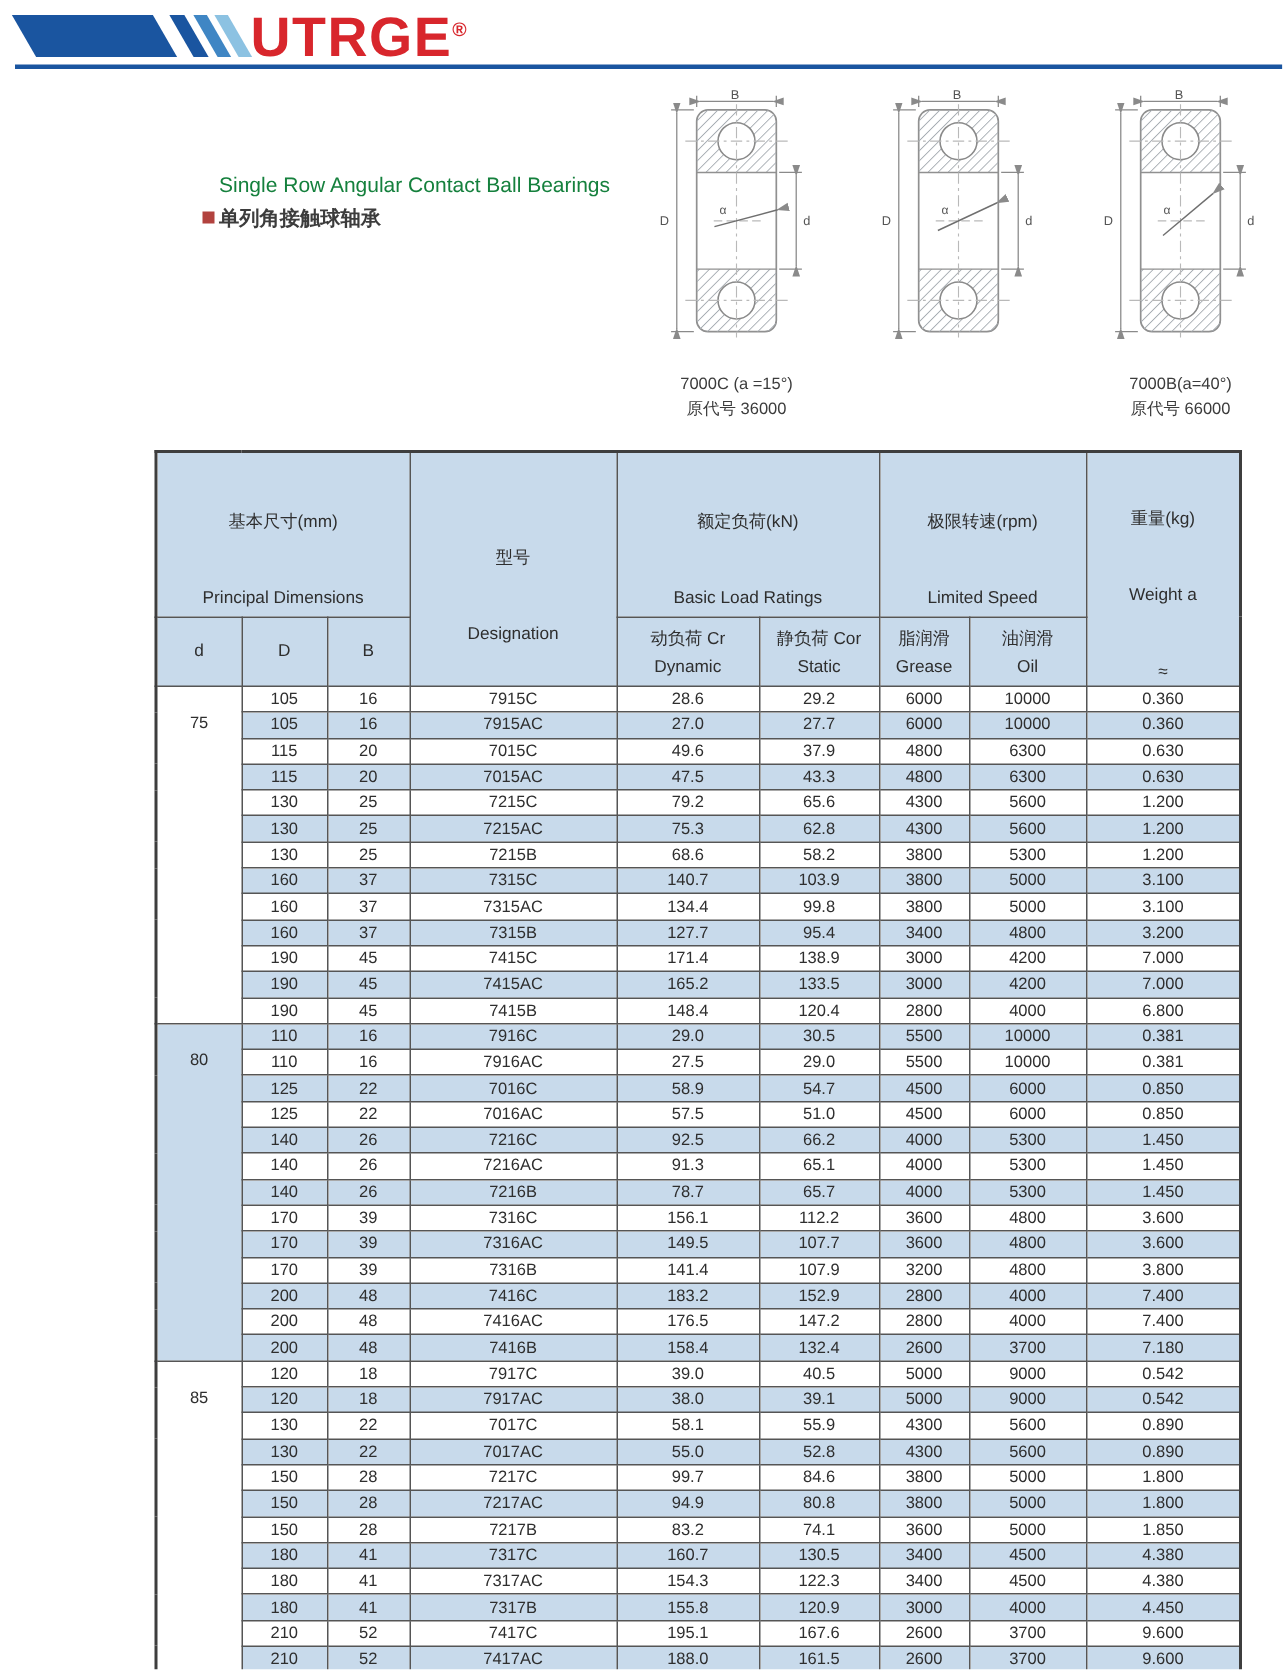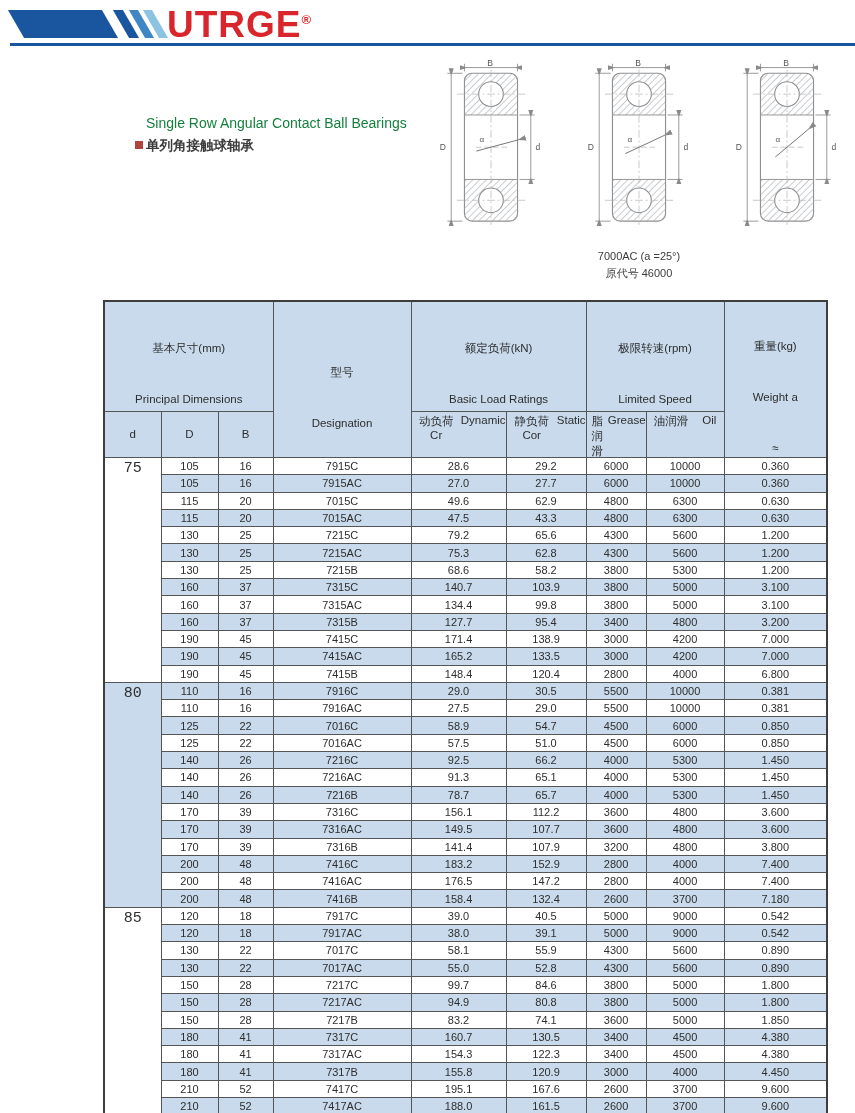--- a/index.html
+++ b/index.html
@@ -32,24 +32,24 @@
   .figs figcaption { margin-top:6px; font-size:11px; color:#3c3c3c; line-height:17px; }
 
   
   .table-wrap { position:absolute; left:103px; top:300px; }
   table { border-collapse:collapse; table-layout:fixed; width:723px;
           border:2px solid #3e3e3e; }
   th, td { border:1px solid #555; text-align:center; vertical-align:middle;
            color:#2e2e2e; overflow:hidden; }
   thead th { background:var(--table_blue); font-weight:normal; font-size:11.5px; height:44px; padding:1px 0; }
   thead .two-line div { line-height:15px;margin-top:36px; }
-  thead .spread { display:flex; flex-direction:row; justify-content:space-around; height:40px; }
+  thead .spread { display:flex; flex-direction:column; justify-content:space-around; height:40px; }
   tbody td { height:17.3px; font-size:11px; line-height:12px; padding:0; background:#fff; }
   tbody tr.alt td { background:var(--table_blue); }
-  td.dcell { background:#fff; vertical-align:top; padding-top:5px; font-size:15px;font-family:Liberation Mono, monospace; }
+  td.dcell { background:#fff; vertical-align:top; padding-top:18px; font-size:11px; }
   tr.alt td.dcell { background:var(--table_blue);margin-top:28px; }
 </style>
 </head>
 <body>
 
 <div class="page">
 
   <div class="logo-bar"></div>
   <div class="stripe s1"></div>
   <div class="stripe s2"></div>
@@ -95,20 +95,24 @@
   <line x1="26" y1="14" x2="10" y2="14" stroke="#8a8a8a" stroke-width="0.9"></line>
   <line x1="26" y1="170" x2="10" y2="170" stroke="#8a8a8a" stroke-width="0.9"></line>
   <line x1="14" y1="16" x2="14" y2="168" stroke="#8a8a8a" stroke-width="0.9" marker-start="url(#ma0)" marker-end="url(#ma0)"></line>
   <text x="2" y="95" font-size="9" fill="#555">D</text>
   <line x1="86" y1="58" x2="102" y2="58" stroke="#8a8a8a" stroke-width="0.9"></line>
   <line x1="86" y1="126" x2="102" y2="126" stroke="#8a8a8a" stroke-width="0.9"></line>
   <line x1="98" y1="60" x2="98" y2="124" stroke="#8a8a8a" stroke-width="0.9" marker-start="url(#ma0)" marker-end="url(#ma0)"></line>
   <text x="103" y="95" font-size="9" fill="#555">d</text>
 </svg>
         </div>
+      <figcaption>
+        <div>7000C (a =15°)</div>
+        <div>原代号 36000</div>
+      </figcaption>
     </figure>
     <figure>
       <div class="svg-slot">
 <svg width="112" height="182" viewBox="0 0 112 192" xmlns="http://www.w3.org/2000/svg">
   <defs>
     <pattern id="hat1" width="5" height="5" patternUnits="userSpaceOnUse" patternTransform="rotate(45)">
       <line x1="0" y1="0" x2="0" y2="5" stroke="#a7adb3" stroke-width="1.3"></line>
     </pattern>
     <clipPath id="bc1">
                 <rect x="28" y="14" width="56" height="156" rx="8"></rect>
@@ -137,24 +141,20 @@
   <line x1="26" y1="14" x2="10" y2="14" stroke="#8a8a8a" stroke-width="0.9"></line>
   <line x1="26" y1="170" x2="10" y2="170" stroke="#8a8a8a" stroke-width="0.9"></line>
   <line x1="14" y1="16" x2="14" y2="168" stroke="#8a8a8a" stroke-width="0.9" marker-start="url(#ma1)" marker-end="url(#ma1)"></line>
   <text x="2" y="95" font-size="9" fill="#555">D</text>
   <line x1="86" y1="58" x2="102" y2="58" stroke="#8a8a8a" stroke-width="0.9"></line>
   <line x1="86" y1="126" x2="102" y2="126" stroke="#8a8a8a" stroke-width="0.9"></line>
   <line x1="98" y1="60" x2="98" y2="124" stroke="#8a8a8a" stroke-width="0.9" marker-start="url(#ma1)" marker-end="url(#ma1)"></line>
   <text x="103" y="95" font-size="9" fill="#555">d</text>
 </svg>
         </div>
-      <figcaption>
-        <div>7000AC (a =25°)</div>
-        <div>原代号 46000</div>
-      </figcaption>
     </figure>
     <figure>
       <div class="svg-slot">
 <svg width="112" height="182" viewBox="0 0 112 192" xmlns="http://www.w3.org/2000/svg">
   <defs>
     <pattern id="hat2" width="5" height="5" patternUnits="userSpaceOnUse" patternTransform="rotate(45)">
       <line x1="0" y1="0" x2="0" y2="5" stroke="#a7adb3" stroke-width="1.3"></line>
     </pattern>
     <clipPath id="bc2">
                 <rect x="28" y="14" width="56" height="156" rx="8"></rect>
@@ -183,20 +183,24 @@
   <line x1="26" y1="14" x2="10" y2="14" stroke="#8a8a8a" stroke-width="0.9"></line>
   <line x1="26" y1="170" x2="10" y2="170" stroke="#8a8a8a" stroke-width="0.9"></line>
   <line x1="14" y1="16" x2="14" y2="168" stroke="#8a8a8a" stroke-width="0.9" marker-start="url(#ma2)" marker-end="url(#ma2)"></line>
   <text x="2" y="95" font-size="9" fill="#555">D</text>
   <line x1="86" y1="58" x2="102" y2="58" stroke="#8a8a8a" stroke-width="0.9"></line>
   <line x1="86" y1="126" x2="102" y2="126" stroke="#8a8a8a" stroke-width="0.9"></line>
   <line x1="98" y1="60" x2="98" y2="124" stroke="#8a8a8a" stroke-width="0.9" marker-start="url(#ma2)" marker-end="url(#ma2)"></line>
   <text x="103" y="95" font-size="9" fill="#555">d</text>
 </svg>
         </div>
+      <figcaption>
+        <div>7000B(a=40°)</div>
+        <div>原代号 66000</div>
+      </figcaption>
     </figure>
   </div>
 
   <div class="table-wrap">
     <table>
       <colgroup>
         <col style="width:57px">
           <col style="width:57px">
           <col style="width:55px">
         <col style="width:138px">
@@ -280,21 +284,21 @@
             <td>27.7</td>
             <td>6000</td>
             <td>10000</td>
             <td>0.360</td>
           </tr>
           <tr>
             <td>115</td>
             <td>20</td>
             <td>7015C</td>
             <td>49.6</td>
-            <td>62.9</td>
+            <td>37.9</td>
             <td>4800</td>
             <td>6300</td>
             <td>0.630</td>
           </tr>
           <tr class="alt">
             <td>115</td>
             <td>20</td>
             <td>7015AC</td>
             <td>47.5</td>
             <td>43.3</td>

